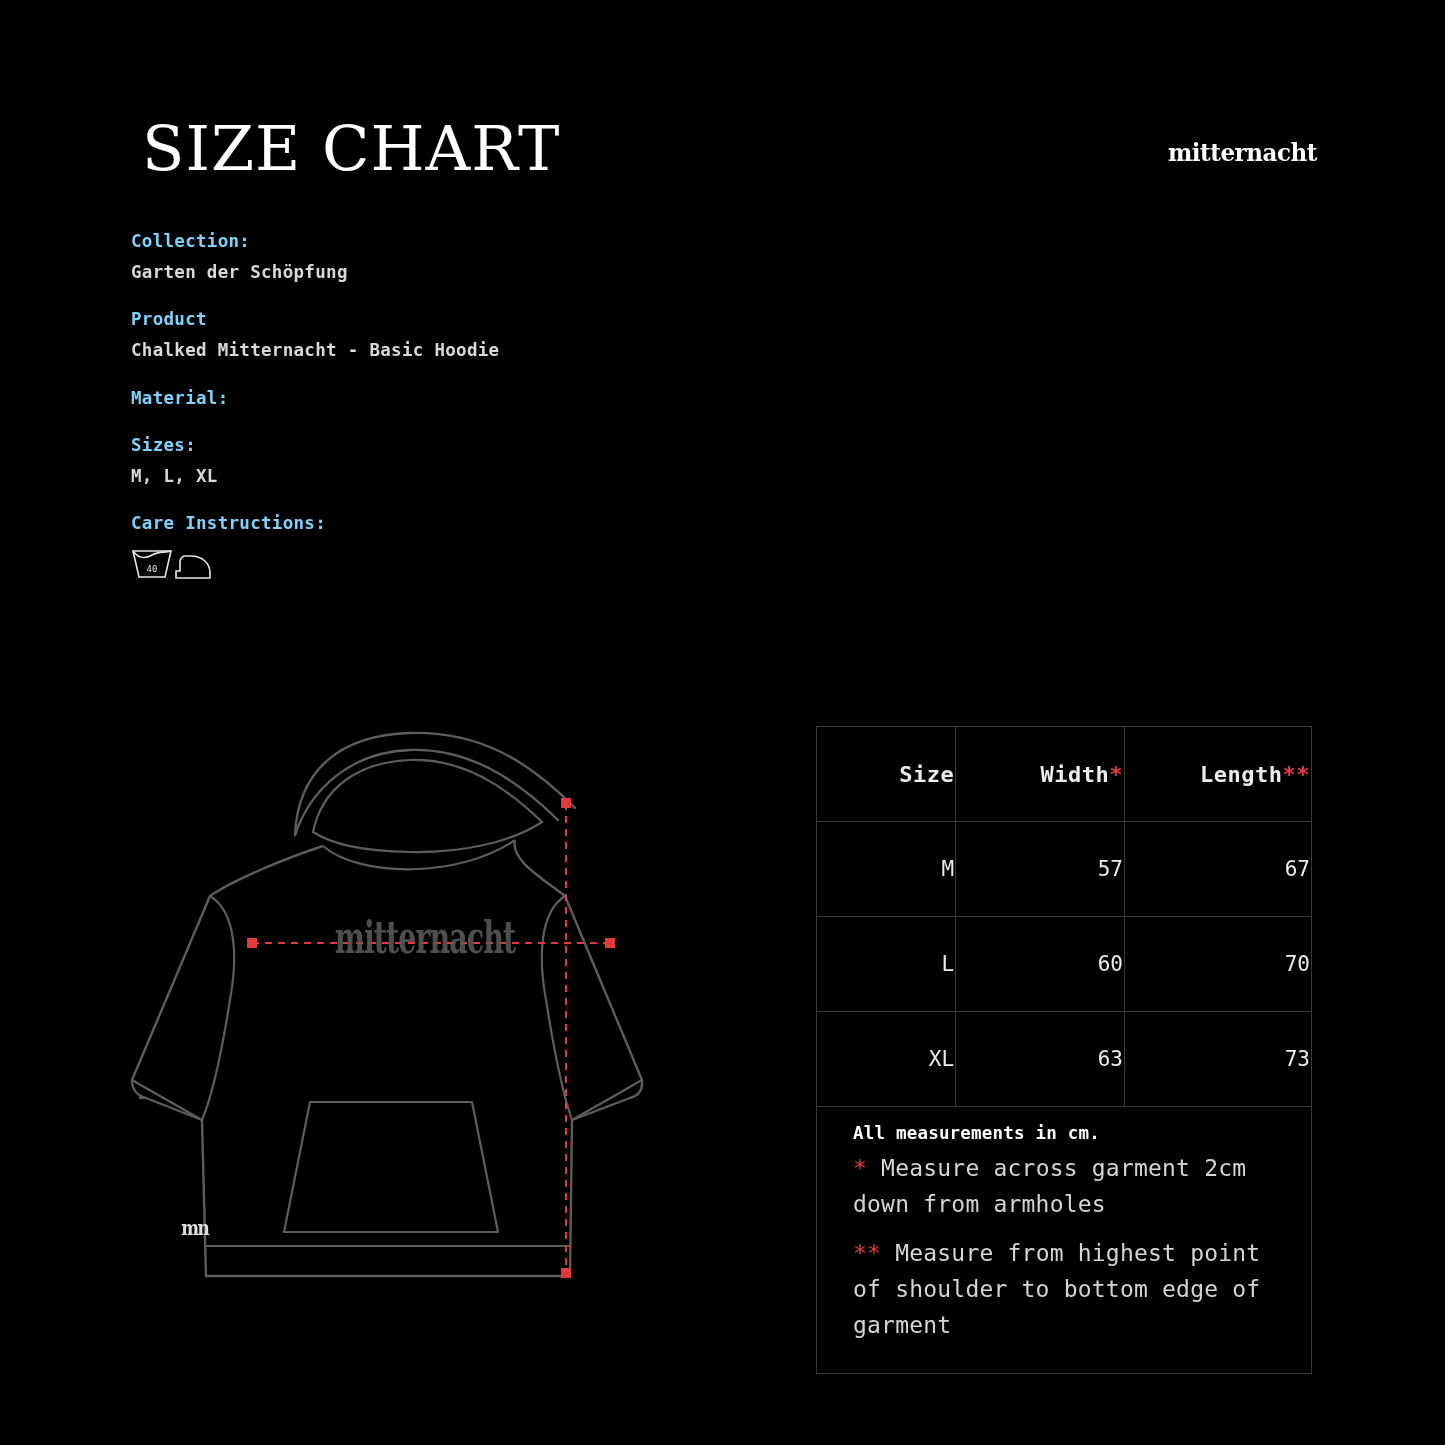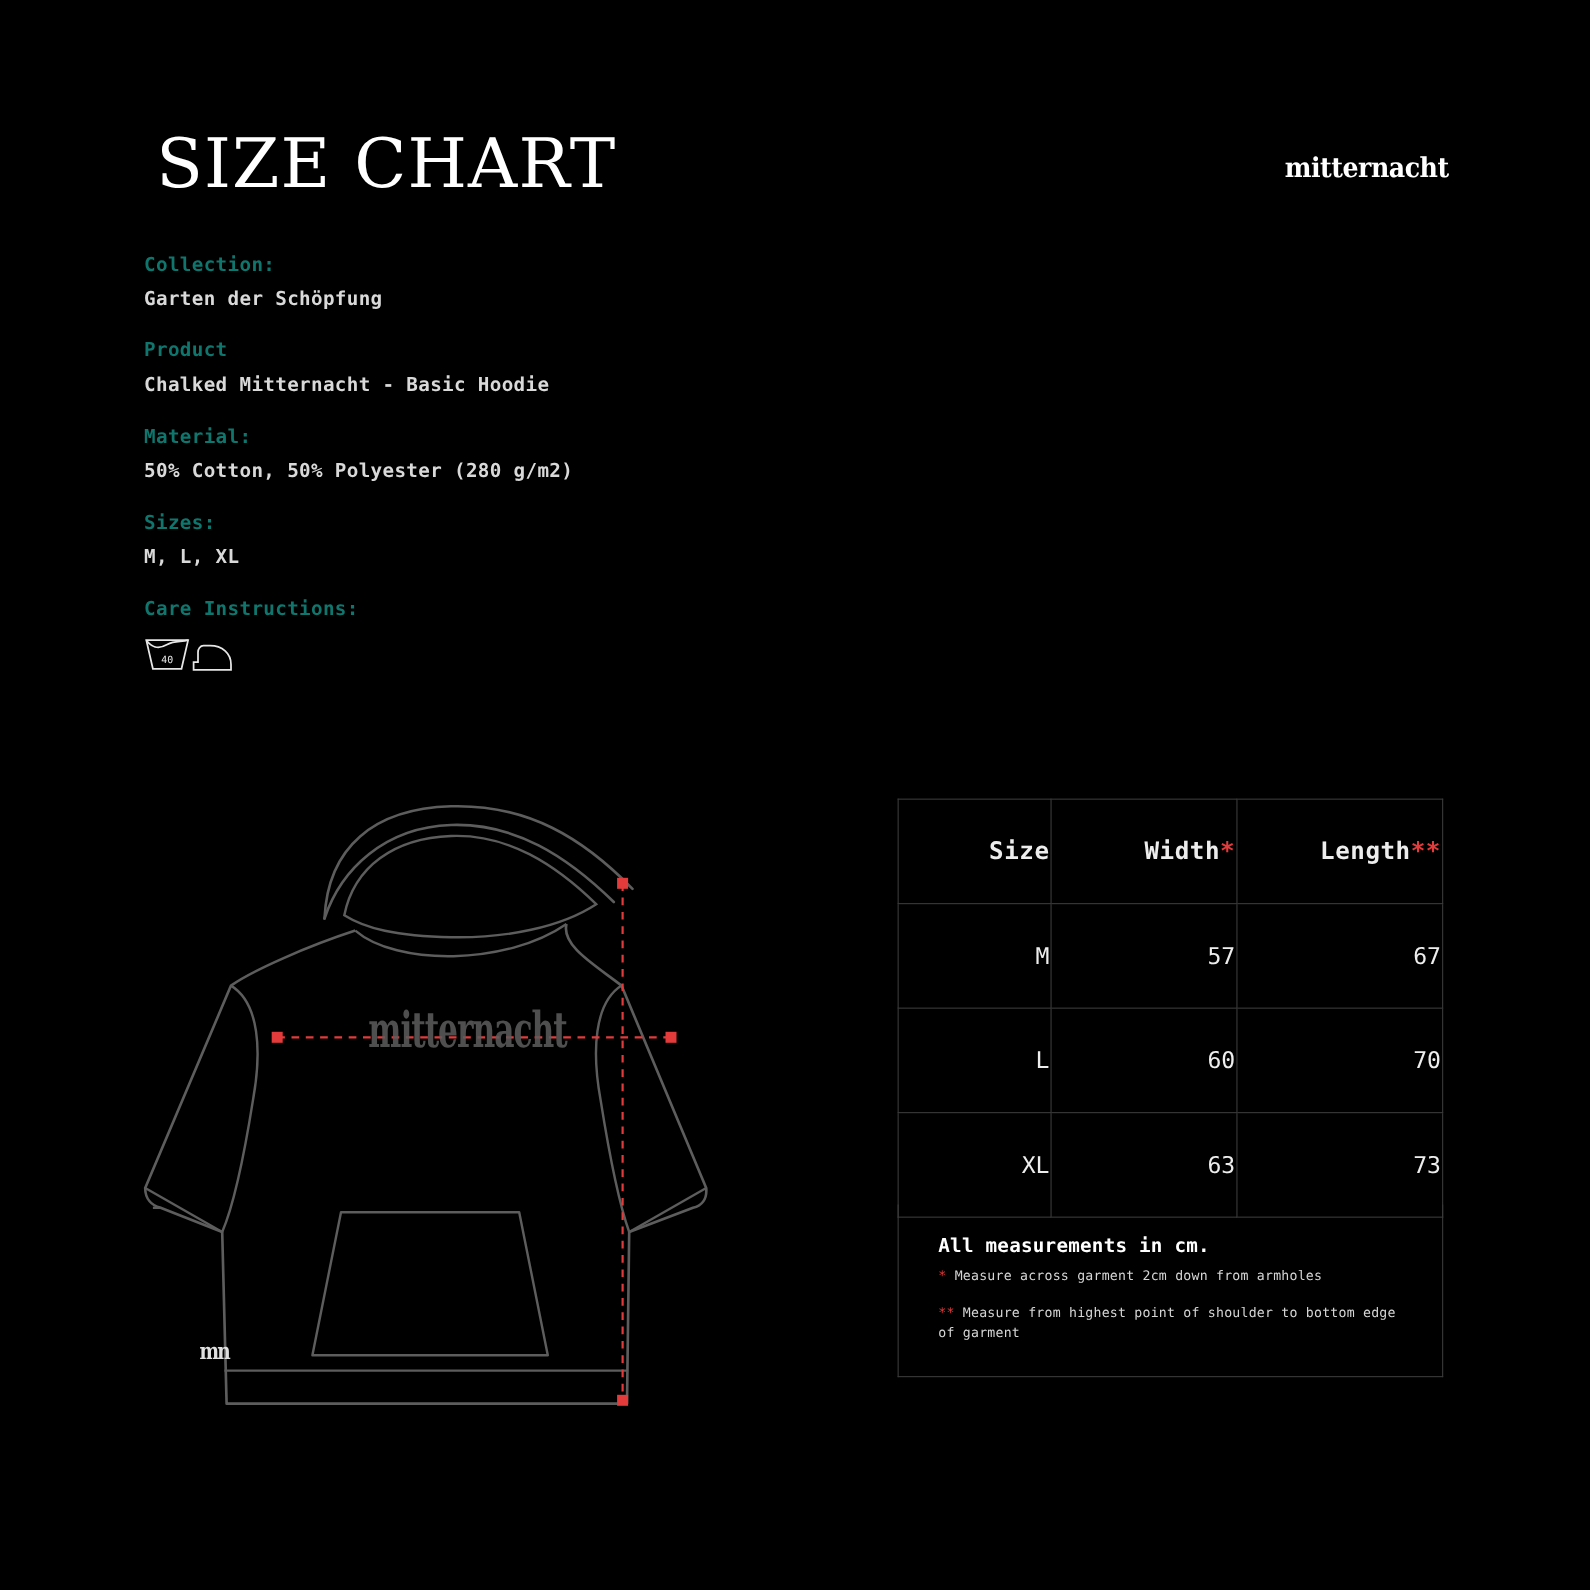--- a/index.html
+++ b/index.html
@@ -51,21 +51,21 @@
   .meta {
     position: absolute;
     left: 131px;
     top: 228px;
     width: 600px;
   }
   .meta-group { margin-bottom: 20px; }
   .meta-label {
     font-size: 17.5px;
     font-weight: 700;
-    color: #0f766e;
+    color: #7dd3fc;
     letter-spacing: 0.3px;
     line-height: 1.55;
   }
   .meta-value {
     font-size: 17.5px;
     font-weight: 700;
     color: #d9d9d9;
     letter-spacing: 0.3px;
     line-height: 1.55;
     margin-top: 4px;
@@ -158,21 +158,21 @@
     padding: 28px 36px 30px 36px;
   }
   .notes-title {
     font-size: 17.5px;
     font-weight: 700;
     color: #ffffff;
     letter-spacing: 0.2px;
     margin-bottom: 8px;
   }
   .note-line {
-    font-size: 12px;
+    font-size: 23px;
     line-height: 1.55;
     color: #d5d5d5;
     margin-bottom: 14px;
     letter-spacing: 0.2px;
   }
   .note-line:last-child { margin-bottom: 0; }
 </style>
 </head>
 <body>
 
@@ -189,21 +189,20 @@
       <div class="meta-value">Garten der Schöpfung</div>
     </div>
 
     <div class="meta-group">
       <div class="meta-label">Product</div>
       <div class="meta-value">Chalked Mitternacht - Basic Hoodie</div>
     </div>
 
     <div class="meta-group">
       <div class="meta-label">Material:</div>
-      <div class="meta-value">50% Cotton, 50% Polyester (280 g/m2)</div>
     </div>
 
     <div class="meta-group">
       <div class="meta-label">Sizes:</div>
       <div class="meta-value">M, L, XL</div>
     </div>
 
     <div class="meta-group">
       <div class="meta-label care-label">Care Instructions:</div>
       <div class="care-icons">

